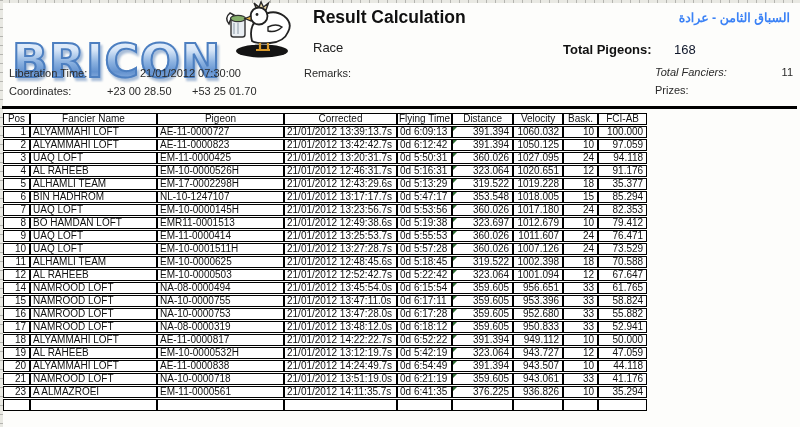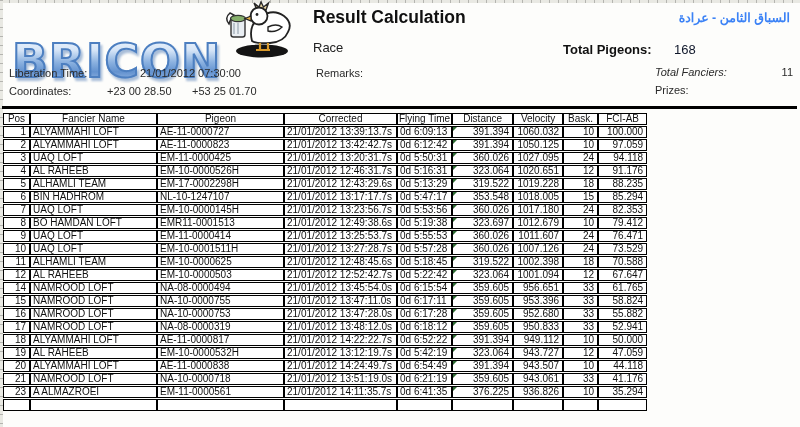--- a/index.html
+++ b/index.html
@@ -29,21 +29,21 @@
 
   .title { position:absolute; left:313px; top:7px; font-size:17.5px; font-weight:bold; color:#111; }
   .race  { position:absolute; left:313px; top:40px; font-size:13px; color:#222; }
   .race-ar { position:absolute; right:10px; top:10px; font-size:12.5px; font-weight:bold; direction:rtl; color:#3b82f6; }
   .tp-label { position:absolute; left:563px; top:42px; font-size:13px; font-weight:bold; color:#111; }
   .tp-value { position:absolute; left:674px; top:42px; font-size:13px; color:#0f172a; }
 
   .lbl { position:absolute; font-size:11px; color:#2a2a2a; }
   .lib-label { left:9px; top:67px; }
   .lib-value { left:140px; top:67px; }
-  .remarks-label { left:268px; top:67px;padding-left:48px; }
+  .remarks-label { left:256px; top:67px;padding-left:48px; }
   .coord-label { left:9px; top:85px; }
   .coord-lat { left:107px; top:85px; }
   .coord-lon { left:192px; top:85px; }
   .fanciers-label { left:655px; top:66px;font-style:italic; }
   .fanciers-value { left:760px; top:66px; width:33px; text-align:right; }
   .prizes-label { left:655px; top:84px; }
 
   .rule { position:absolute; top:106px; left:2px; width:795px; height:2px;
     border-top:1px solid #000; border-bottom:2px solid #000; }
 
@@ -177,21 +177,21 @@
       </tr>
       <tr>
         <td class="r">5</td>
         <td class="l">ALHAMLI TEAM</td>
         <td class="l">EM-17-0002298H</td>
         <td class="l">21/01/2012 12:43:29.6s</td>
         <td class="l">0d 5:13:29</td>
         <td class="r dist">319.522</td>
         <td class="r">1019.228</td>
         <td class="r">18</td>
-        <td class="r">88.235</td>
+        <td class="r">35.377</td>
       </tr>
       <tr>
         <td class="r">6</td>
         <td class="l">BIN HADHROM</td>
         <td class="l">NL-10-1247107</td>
         <td class="l">21/01/2012 13:17:17.7s</td>
         <td class="l">0d 5:47:17</td>
         <td class="r dist">353.548</td>
         <td class="r">1018.005</td>
         <td class="r">15</td>

